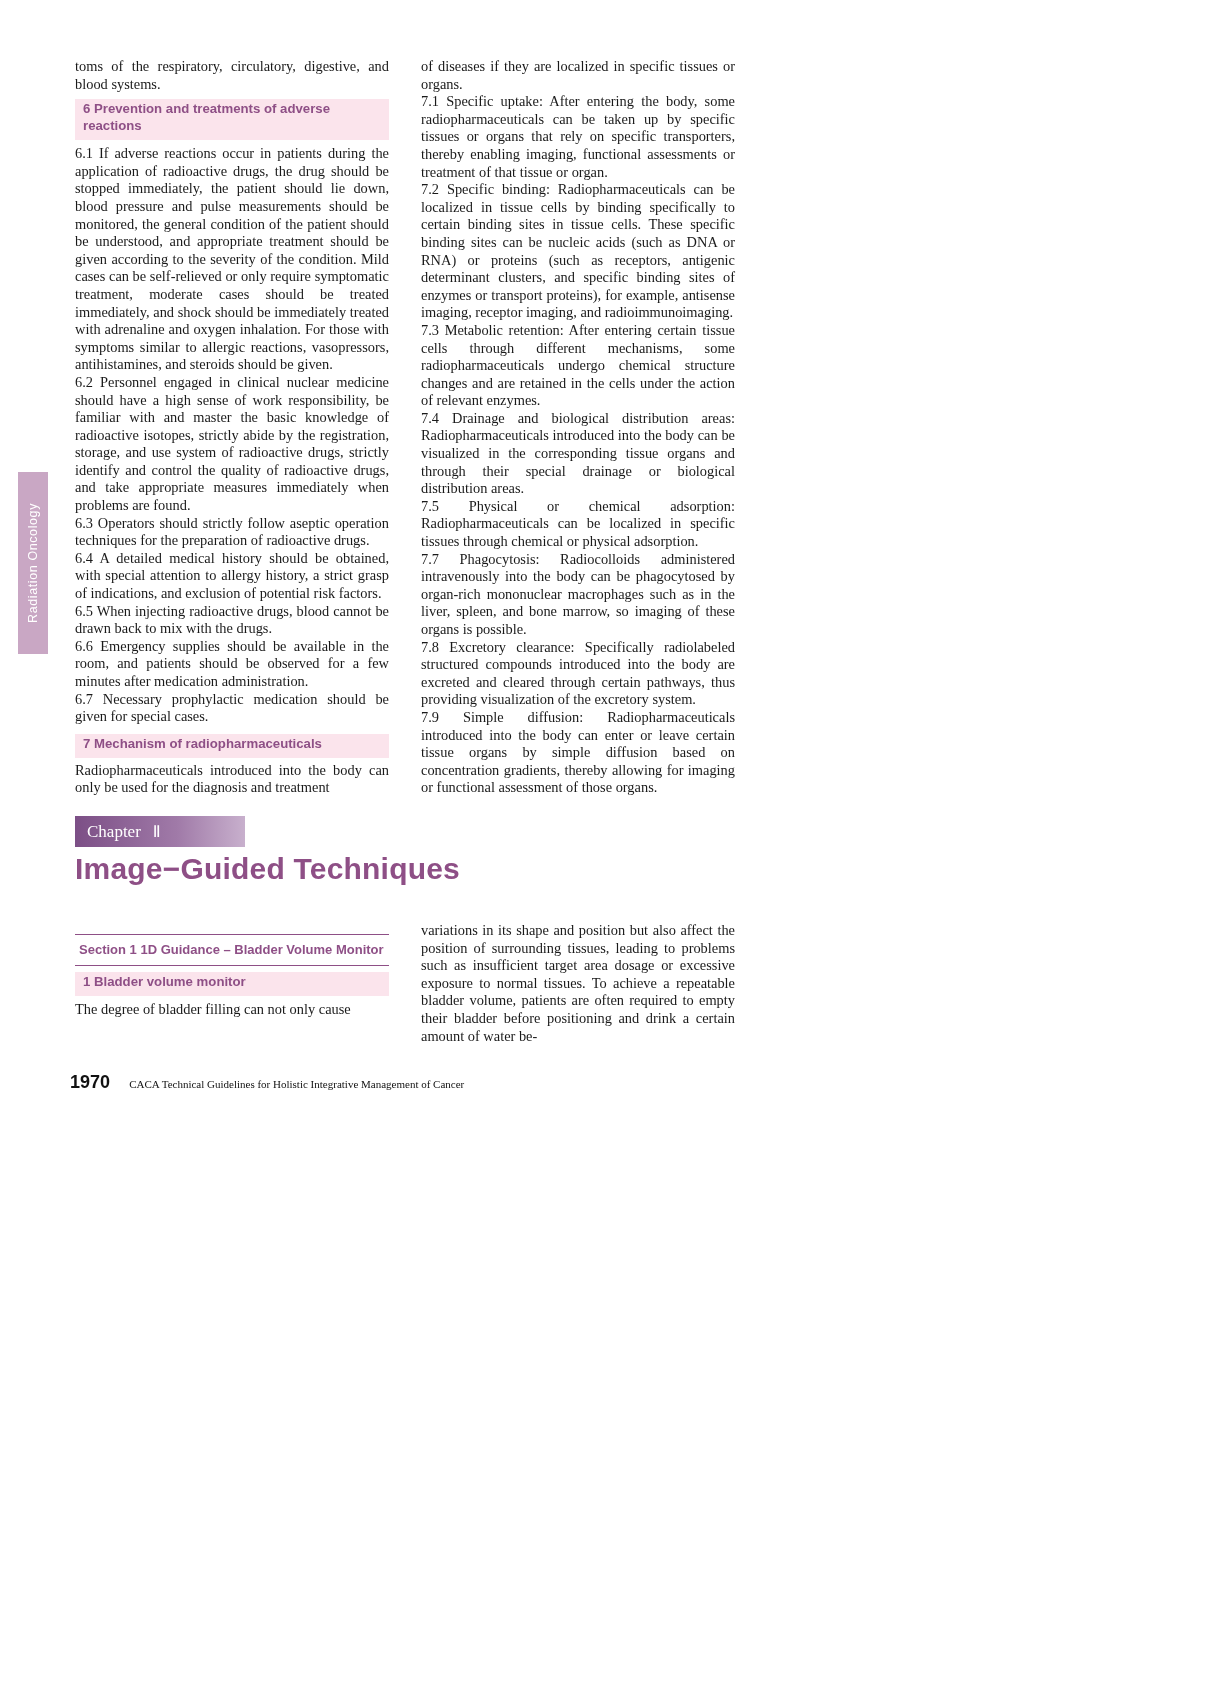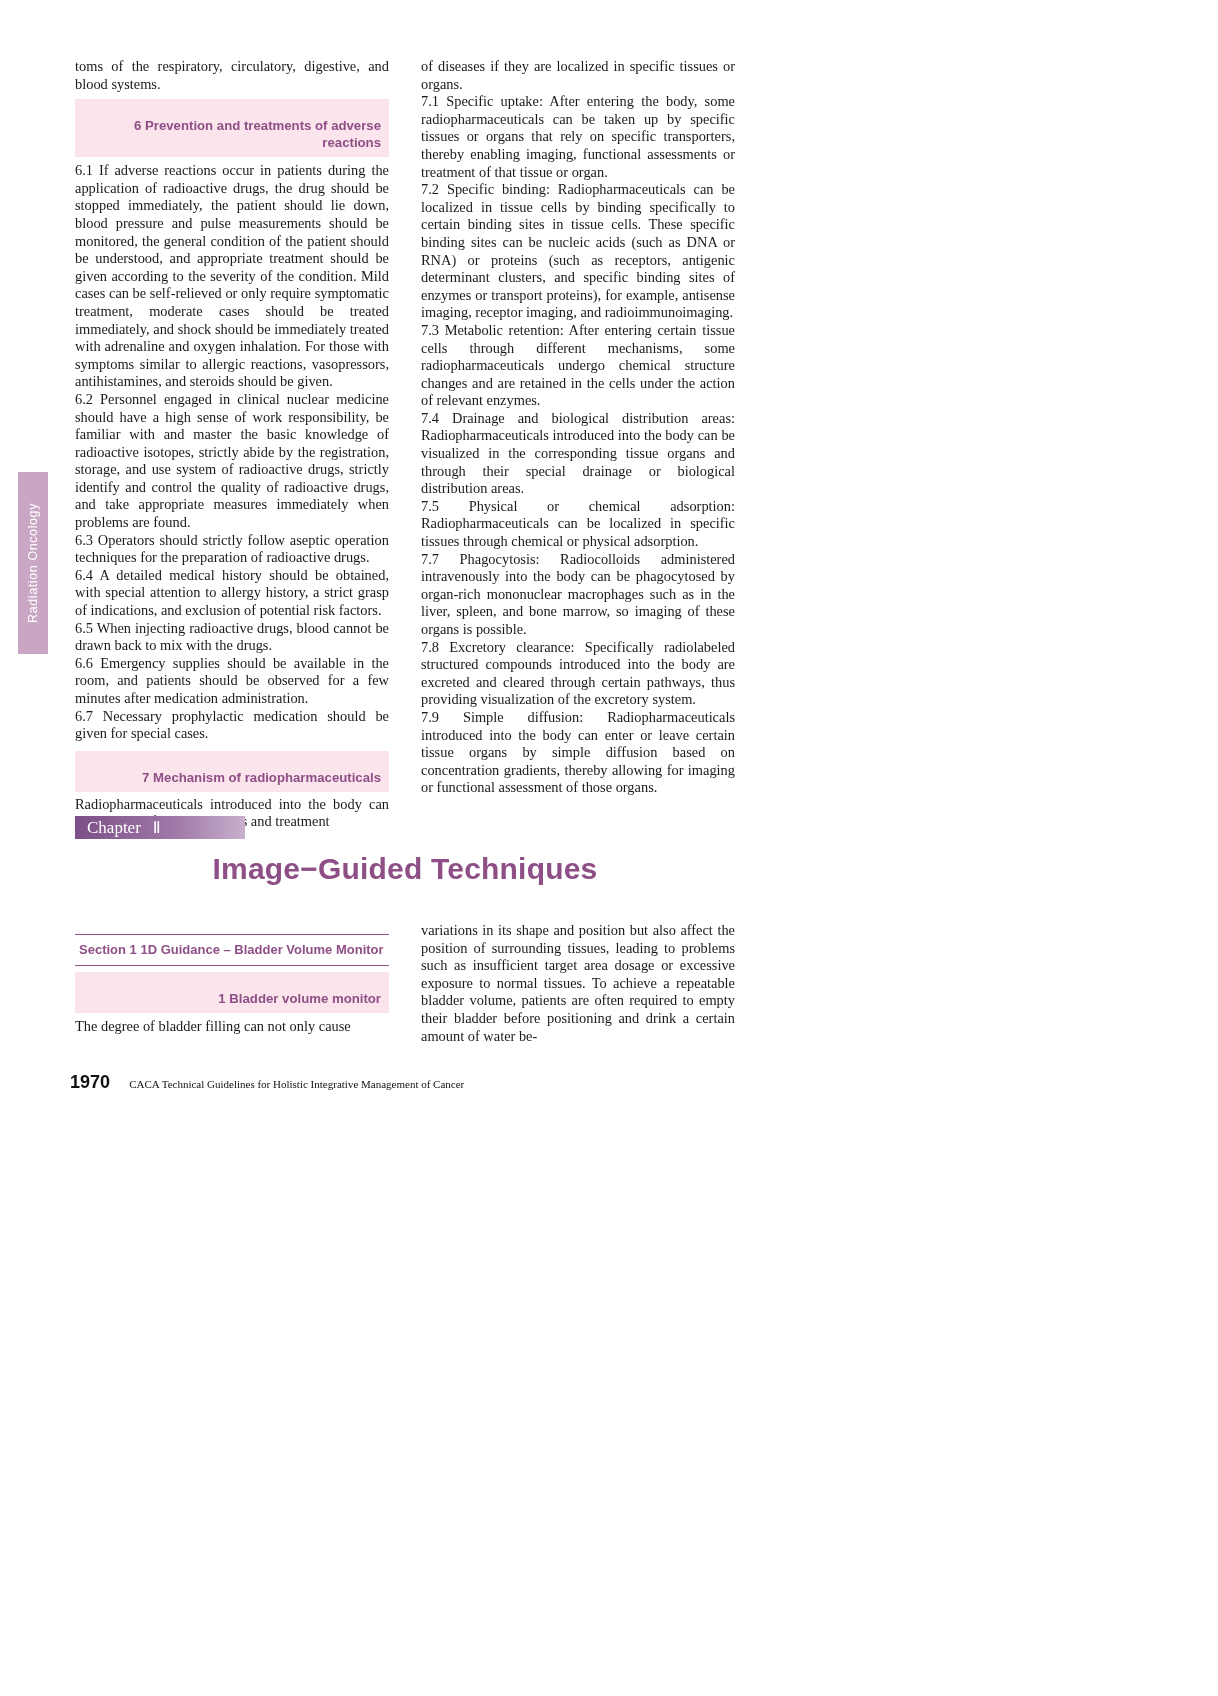--- a/index.html
+++ b/index.html
@@ -67,56 +67,55 @@
     hyphens: manual;
   }
 
   
   .band {
     background: #fbe4ec;
     color: #8e4f86;
     font-family: "Liberation Sans", sans-serif;
     font-weight: bold;
     font-size: 13.2px;
-    text-align: right;
+    text-align: left;
     line-height: 17px;
-    padding: 18px 8px 6px 8px;
+    padding: 1px 8px 6px 8px;
     margin: 6px 0 5px 0;
   }
   .band.tight {
     margin: 8px 0 4px 0;
   }
 
   
   .chapter-tag {
     position: absolute;
     left: 75px;
     top: 816px;
     width: 170px;
-    height: 23px;
+    height: 31px;
     background: #8e5f96;
     background: linear-gradient(to right, #7c4f86 0%, #a07aa8 60%, #c8b0cd 100%);
     color: #ffffff;
     display: flex;
     align-items: center;
     padding-left: 12px;
     box-sizing: border-box;
     font-family: "Liberation Serif", serif;
     font-size: 17px;
   }
   .chapter-tag .num {
     margin-left: 12px;
     font-size: 16px;
   }
   .chapter-title {
     position: absolute;
     left: 75px;
     top: 852px;
     width: 660px;
-    text-align: center;
     color: #8e4f86;
     font-family: "Liberation Sans", sans-serif;
     font-weight: bold;
     font-size: 30px;
     letter-spacing: 0.2px;
   }
 
   
   .lower {
     position: absolute;

